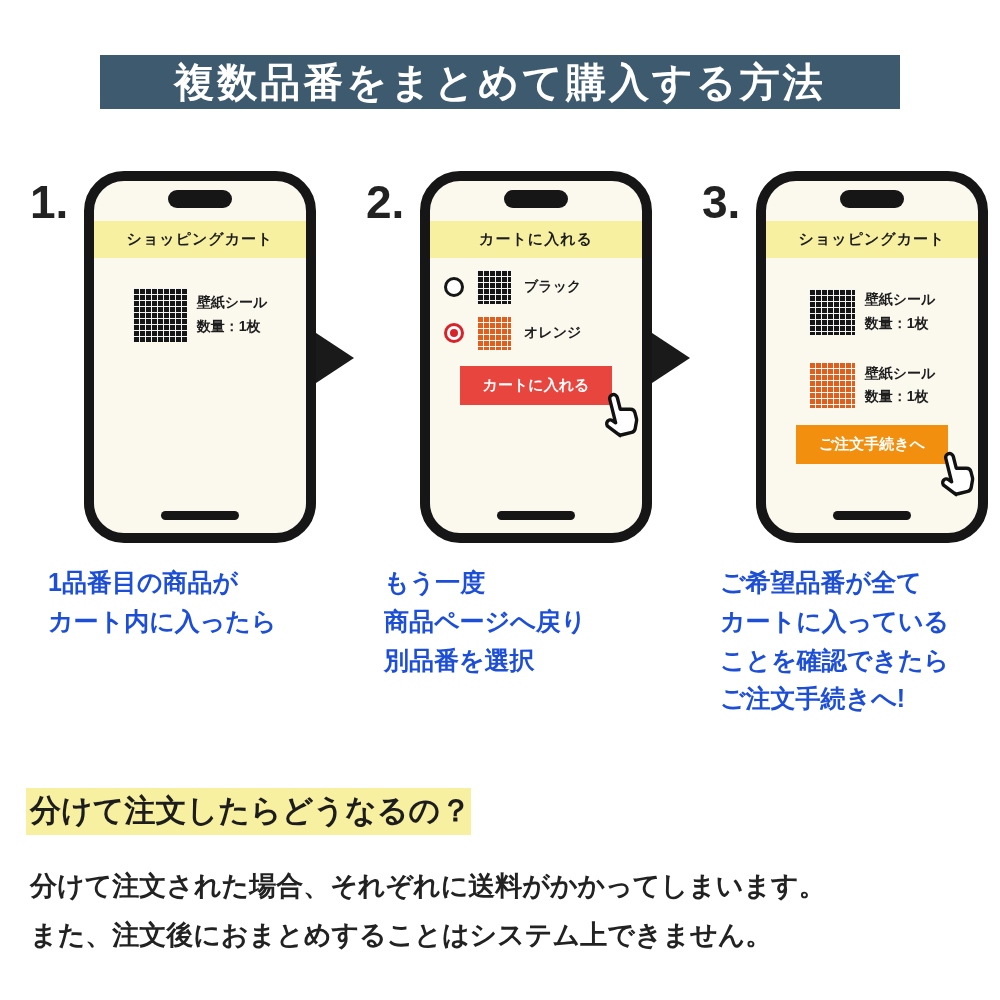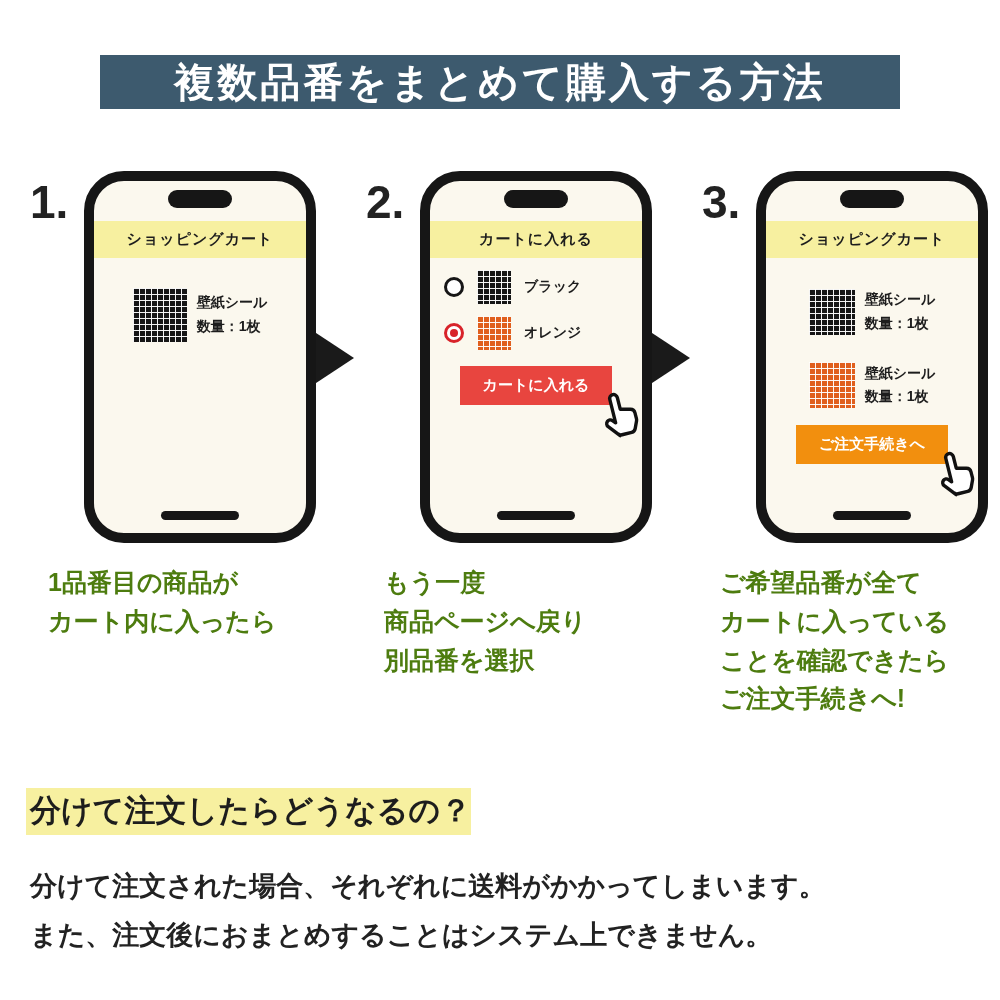--- a/index.html
+++ b/index.html
@@ -55,21 +55,21 @@
   
   .button-wrap { position:relative; margin-top:16px; display:flex; justify-content:center; }
   .phone-button { width:152px; padding:10px 0; text-align:center; color:#fff;
     font-size:15px; font-weight:bold; cursor:pointer; }
   .phone-button.red    { background:#e8453f; }
   .phone-button.orange { background:#f28f0e; }
   .hand { position:absolute; right:-8px; top:16px; width:58px; height:58px; transform:rotate(-14deg); }
 
   
   .caption { margin:20px 0 0 20px; font-size:25px; font-weight:600; line-height:1.55;
-    white-space:pre-line; color:#4d7c0f; }
+    white-space:pre-line; color:#1d4ed8; }
 
   
   .qa-heading { margin:72px 0 0 26px; font-size:31px; font-weight:bold; }
   .qa-heading span { background:#f7f0a0; padding:5px 0 7px 4px; }
   .qa-body { margin:30px 0 0 30px; font-size:27px; font-weight:600; line-height:1.8;
     white-space:pre-line; color:#222; }
 </style>
 </head>
 <body>
 

